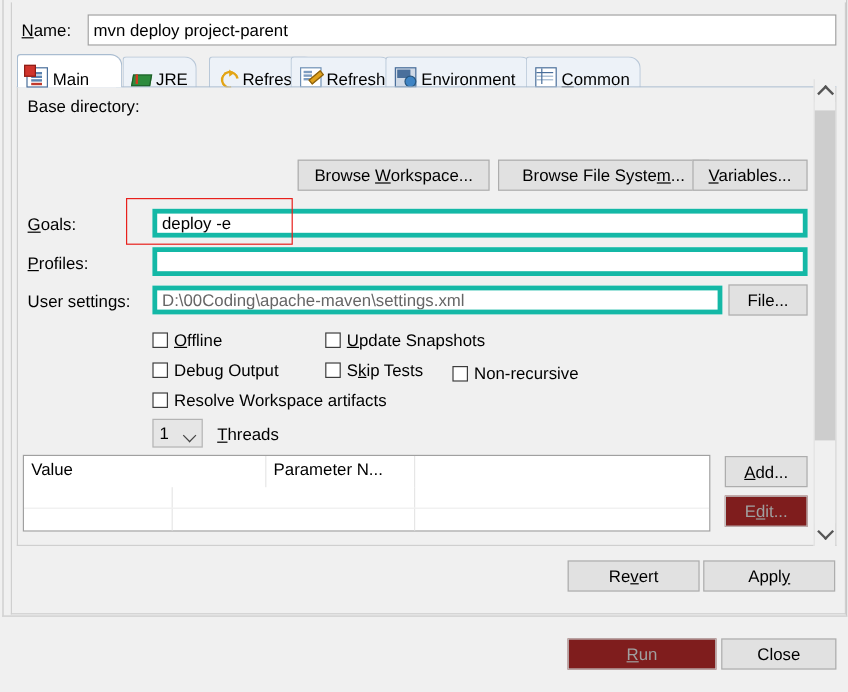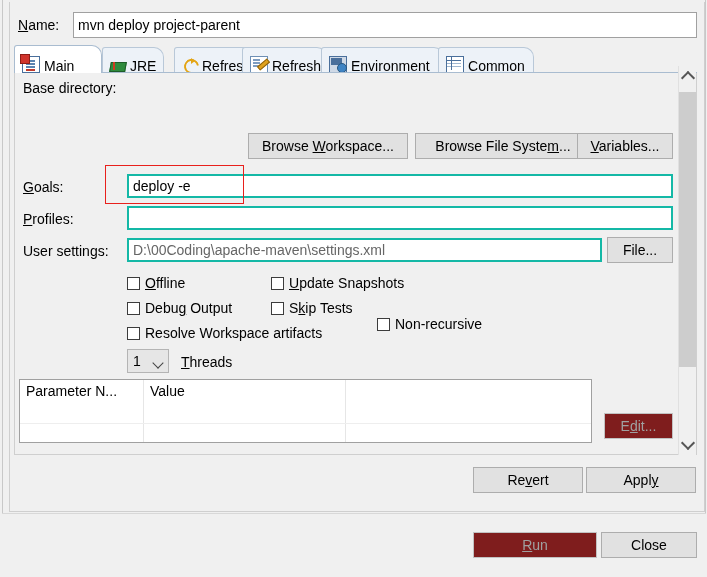--- a/index.html
+++ b/index.html
@@ -111,21 +111,21 @@
   .ico-common:after{
     content:"";position:absolute;left:4px;top:0px;width:1px;height:13px;background:#4a6f9b;
   }
   
   .content{
     position:absolute;left:14px;top:73px;width:683px;height:382px;
     background:#f0f0f0;border:1px solid #cfcfcf;border-top:none;box-sizing:border-box;
   }
   .label{position:absolute;font-size:14px;color:#000;}
   .field{
-    position:absolute;background:#fff;border:2px solid #14b8a6;box-sizing:border-box;
+    position:absolute;background:#fff;border:4px solid #14b8a6;box-sizing:border-box;
     font-family:"Liberation Sans", sans-serif;font-size:14px;padding:1px 4px;color:#000;
     outline:none;height:24px;
   }
   .field.focus{border:1px solid #4a90d9;}
   .field.readonly{color:#666;}
   .btn{
     position:absolute;background:#e1e1e1;border:1px solid #adadad;box-sizing:border-box;
     font-family:"Liberation Sans", sans-serif;font-size:14px;color:#000;
     display:flex;align-items:center;justify-content:center;height:26px;
     cursor:default;white-space:nowrap;
@@ -257,54 +257,57 @@
     </div>
 
     <div class="cb-row" style="left:112px;top:227px;">
       <span class="cbox"></span>
       <span>Debu<span class="u">g</span> Output</span>
     </div>
     <div class="cb-row" style="left:256px;top:227px;">
       <span class="cbox"></span>
       <span>S<span class="u">k</span>ip Tests</span>
     </div>
-    <div class="cb-row" style="left:362px;top:243px;">
+    <div class="cb-row" style="left:362px;top:230px;">
       <span class="cbox"></span>
       <span>Non-recursive</span>
     </div>
 
     <div class="cb-row" style="left:112px;top:252px;">
       <span class="cbox"></span>
       <span>Resolve Workspace artifacts</span>
     </div>
 
     <div class="combo" style="left:112px;top:276px;">
       <span>1</span>
       <span class="chev"></span>
     </div>
     <span class="label" style="left:166px;top:281px;"><span class="u">T</span>hreads</span>
 
     <div class="table" style="left:4px;top:306px;">
       <div class="thead">
+        <div class="th" style="width:202px;">Value</div>
         <div class="th" style="width:124px;">Parameter N...</div>
-        <div class="th" style="width:202px;">Value</div>
         <div class="th" style="width:245px;border-right:none;"></div>
       </div>
       <div class="trow" style="border-top:none;height:17px;">
         <div class="tcell" style="width:124px;"></div>
         <div class="tcell" style="width:202px;"></div>
         <div class="tcell" style="width:245px;border-right:none;"></div>
       </div>
       <div class="trow">
         <div class="tcell" style="width:124px;"></div>
         <div class="tcell" style="width:202px;"></div>
         <div class="tcell" style="width:245px;border-right:none;"></div>
       </div>
     </div>
 
+    <div class="btn" style="left:589px;top:307px;width:69px;">
+      <span><span class="u">A</span>dd...</span>
+    </div>
     <div class="btn dis" style="left:589px;top:340px;width:69px;">
       <span>E<span class="u">d</span>it...</span>
     </div>
 
   </div>
 
   <div class="vscroll">
     <div class="arrow up">
         <span class="chevu"></span>
       </div>

